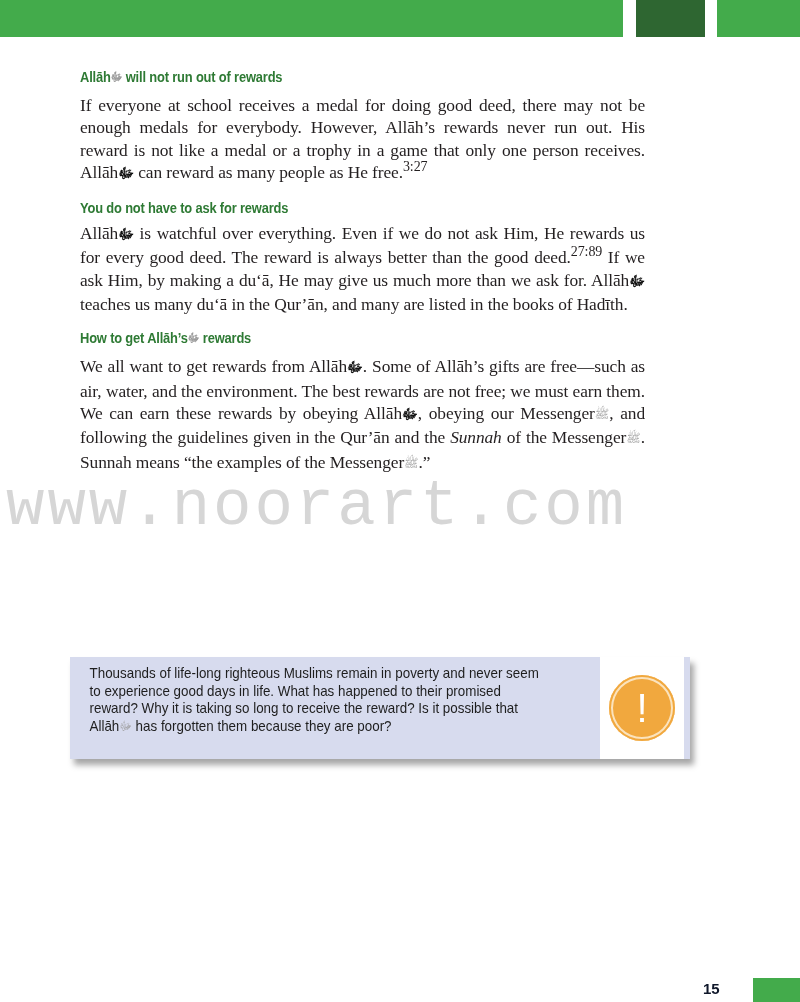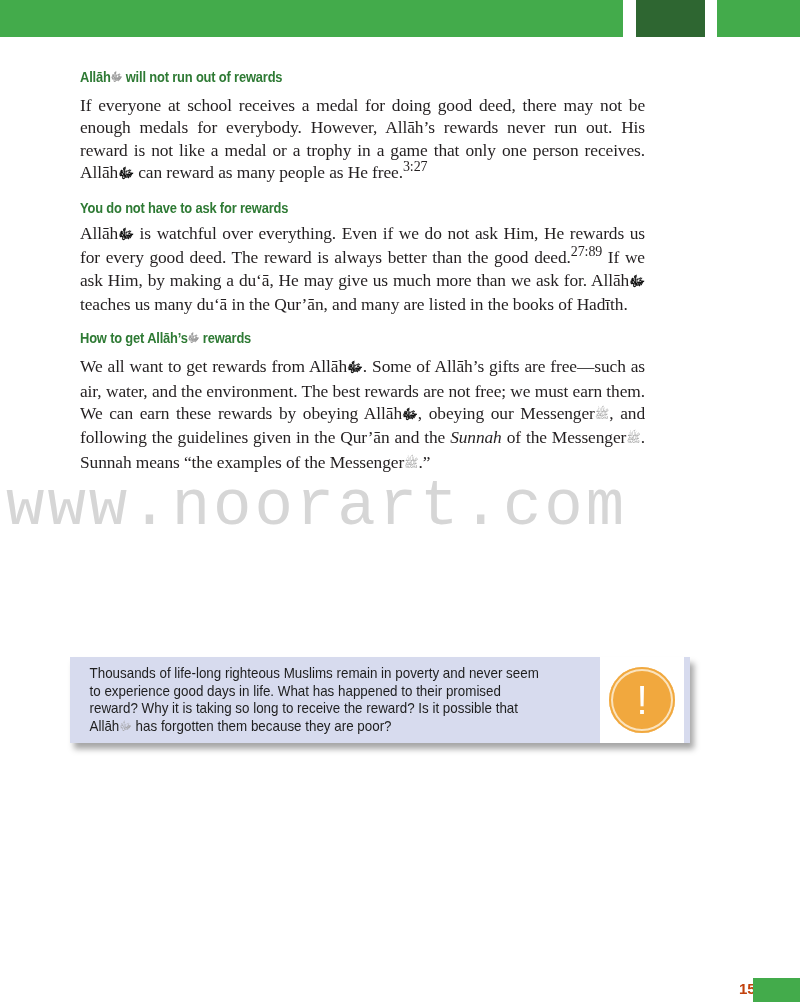--- a/index.html
+++ b/index.html
@@ -45,43 +45,43 @@
     .ponder-header {
       height: 27px; background: #0d5aa7; border-radius: 12px 12px 0 0;
       position: relative;
     }
     .ponder-title {
       position: absolute; left: 32px; top: 4px;
       font-family: "Liberation Sans", "DejaVu Sans", sans-serif; font-weight: bold;
       font-size: 15px; color: #f5ec3b; transform: scaleX(0.86); transform-origin: left;
       white-space: nowrap;
     }
-    .ponder-body { display: flex; height: 86px; background: #d7dbee; }
+    .ponder-body { display: flex; height: 102px; background: #d7dbee; }
     .ponder-text {
       flex: 1; padding: 8px 14px 0 21px;
       font-family: "Liberation Sans", "DejaVu Sans", sans-serif;
       font-size: 14.4px; line-height: 17.5px; color: #1e1e1e;
       transform: scaleX(0.93); transform-origin: left; width: 560px;
     }
     .ponder-icon-wrap {
       width: 84px; background: #ffffff; margin-right: 6px;
       display: flex; align-items: center; justify-content: center;
     }
     .alert-circle {
       width: 66px; height: 66px; border-radius: 50%; background: #f1a83e;
       box-shadow: inset 0 0 0 2px #f1a83e, inset 0 0 0 4px #fbe3bd;
       display: flex; align-items: center; justify-content: center;
       color: #ffffff; font-family: "Liberation Sans", "DejaVu Sans", sans-serif;
       font-size: 40px; font-weight: normal;
     }
 
     .page-number {
-      position: absolute; left: 739px; top: 980px;
+      position: absolute; left: 703px; top: 980px;
       font-family: "Liberation Sans", "DejaVu Sans", sans-serif; font-weight: bold;
-      font-size: 15px; color: #c2410c;
+      font-size: 15px; color: #0f172a;
     }
     .page-tab { position: absolute; left: 753px; top: 978px; width: 47px; height: 24px; background: #43ab4b; }
   </style>
 </head>
 <body>
 
 <div class="topbar bar-a"></div>
 <div class="topbar bar-b"></div>
 <div class="topbar bar-c"></div>
 

